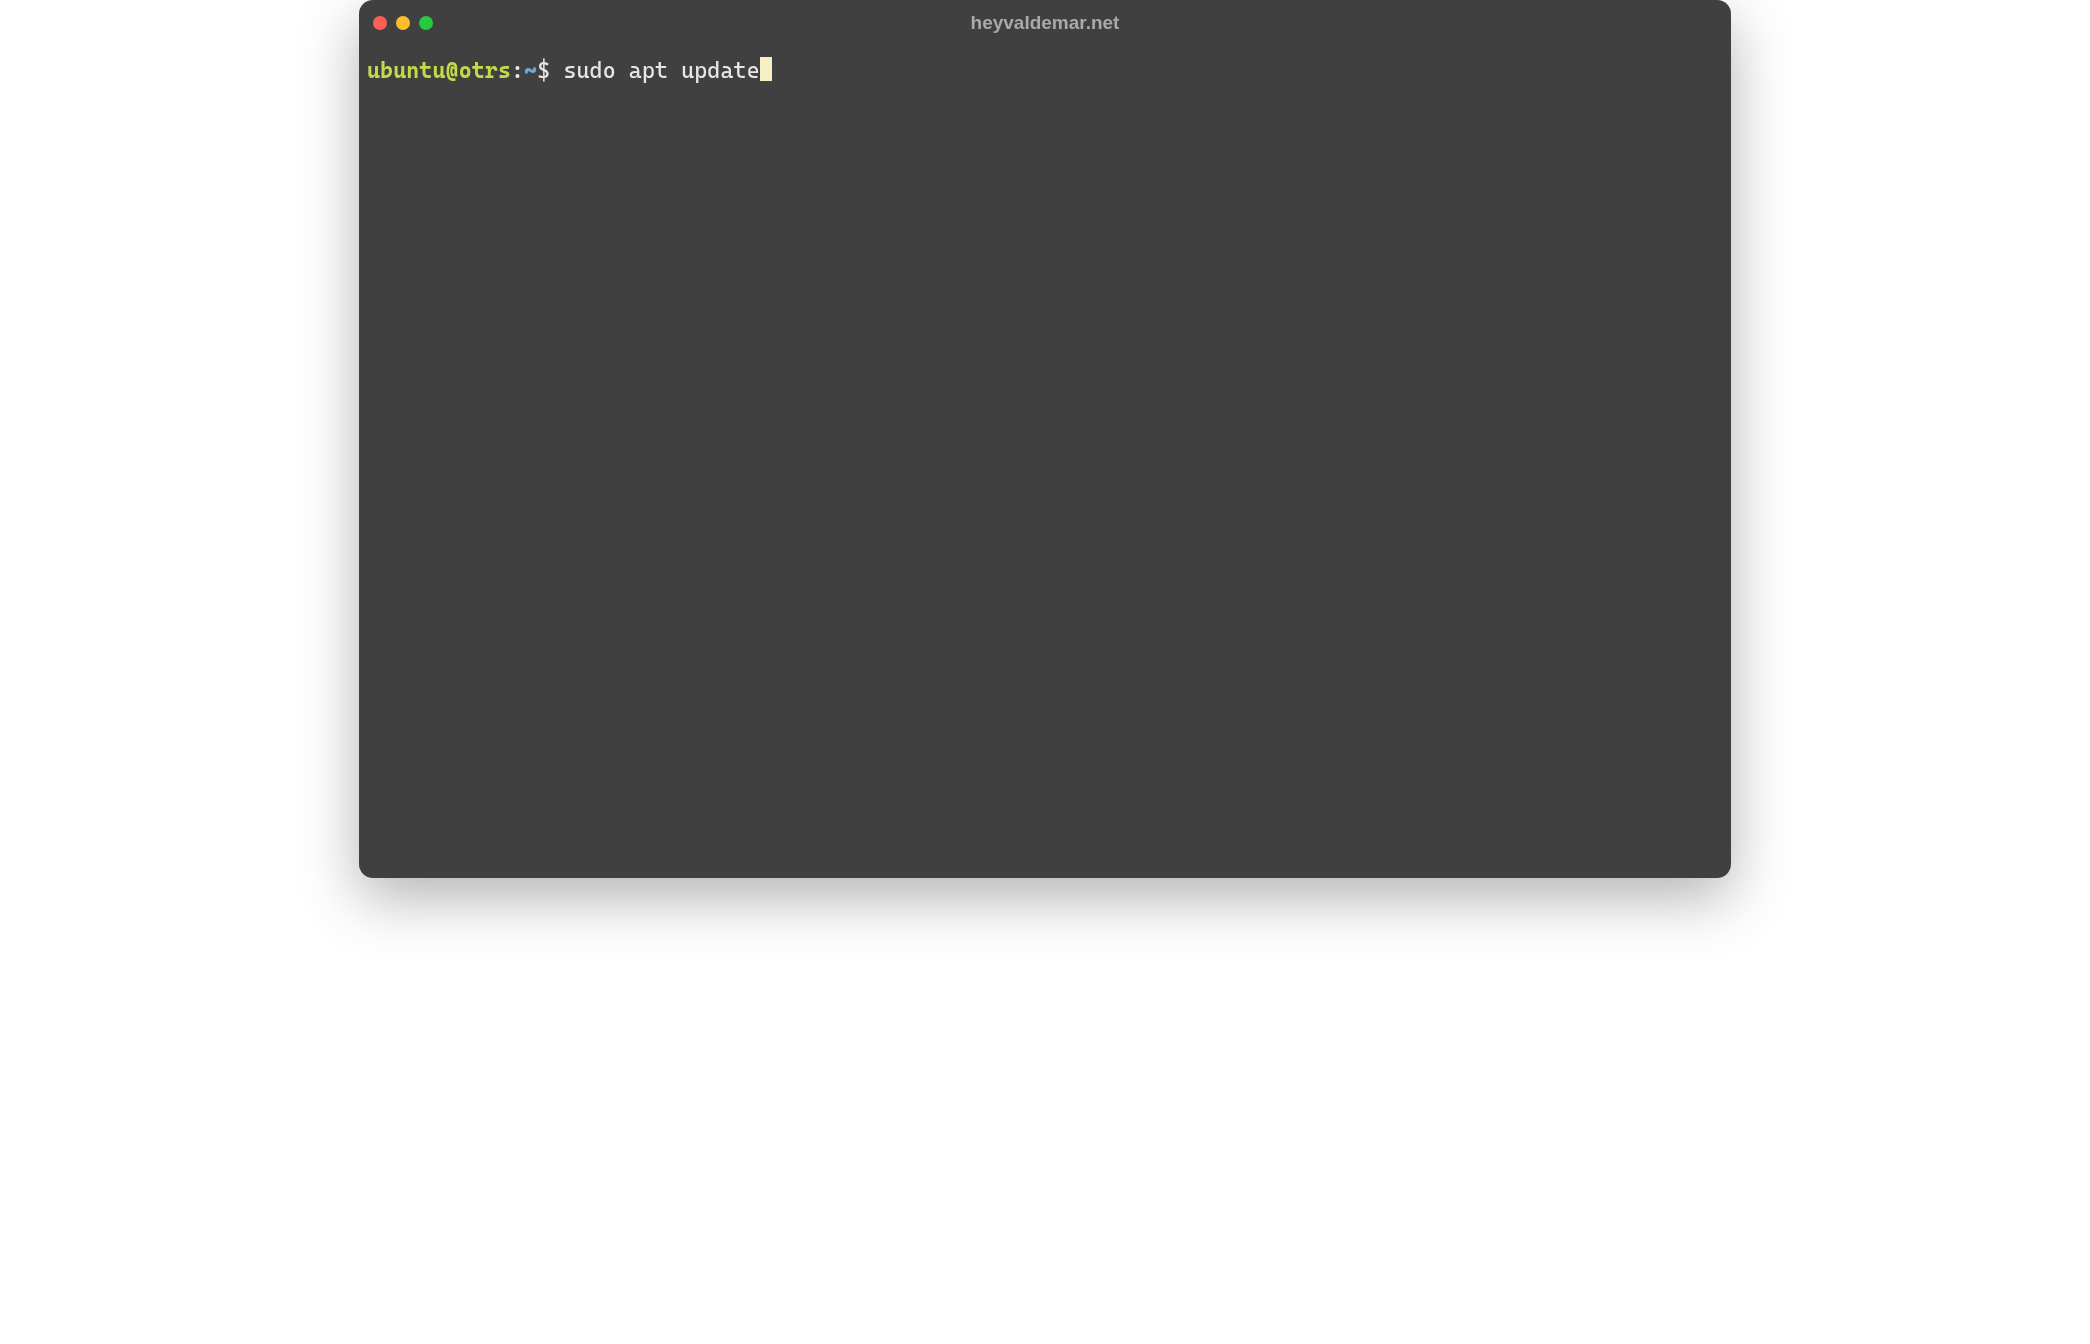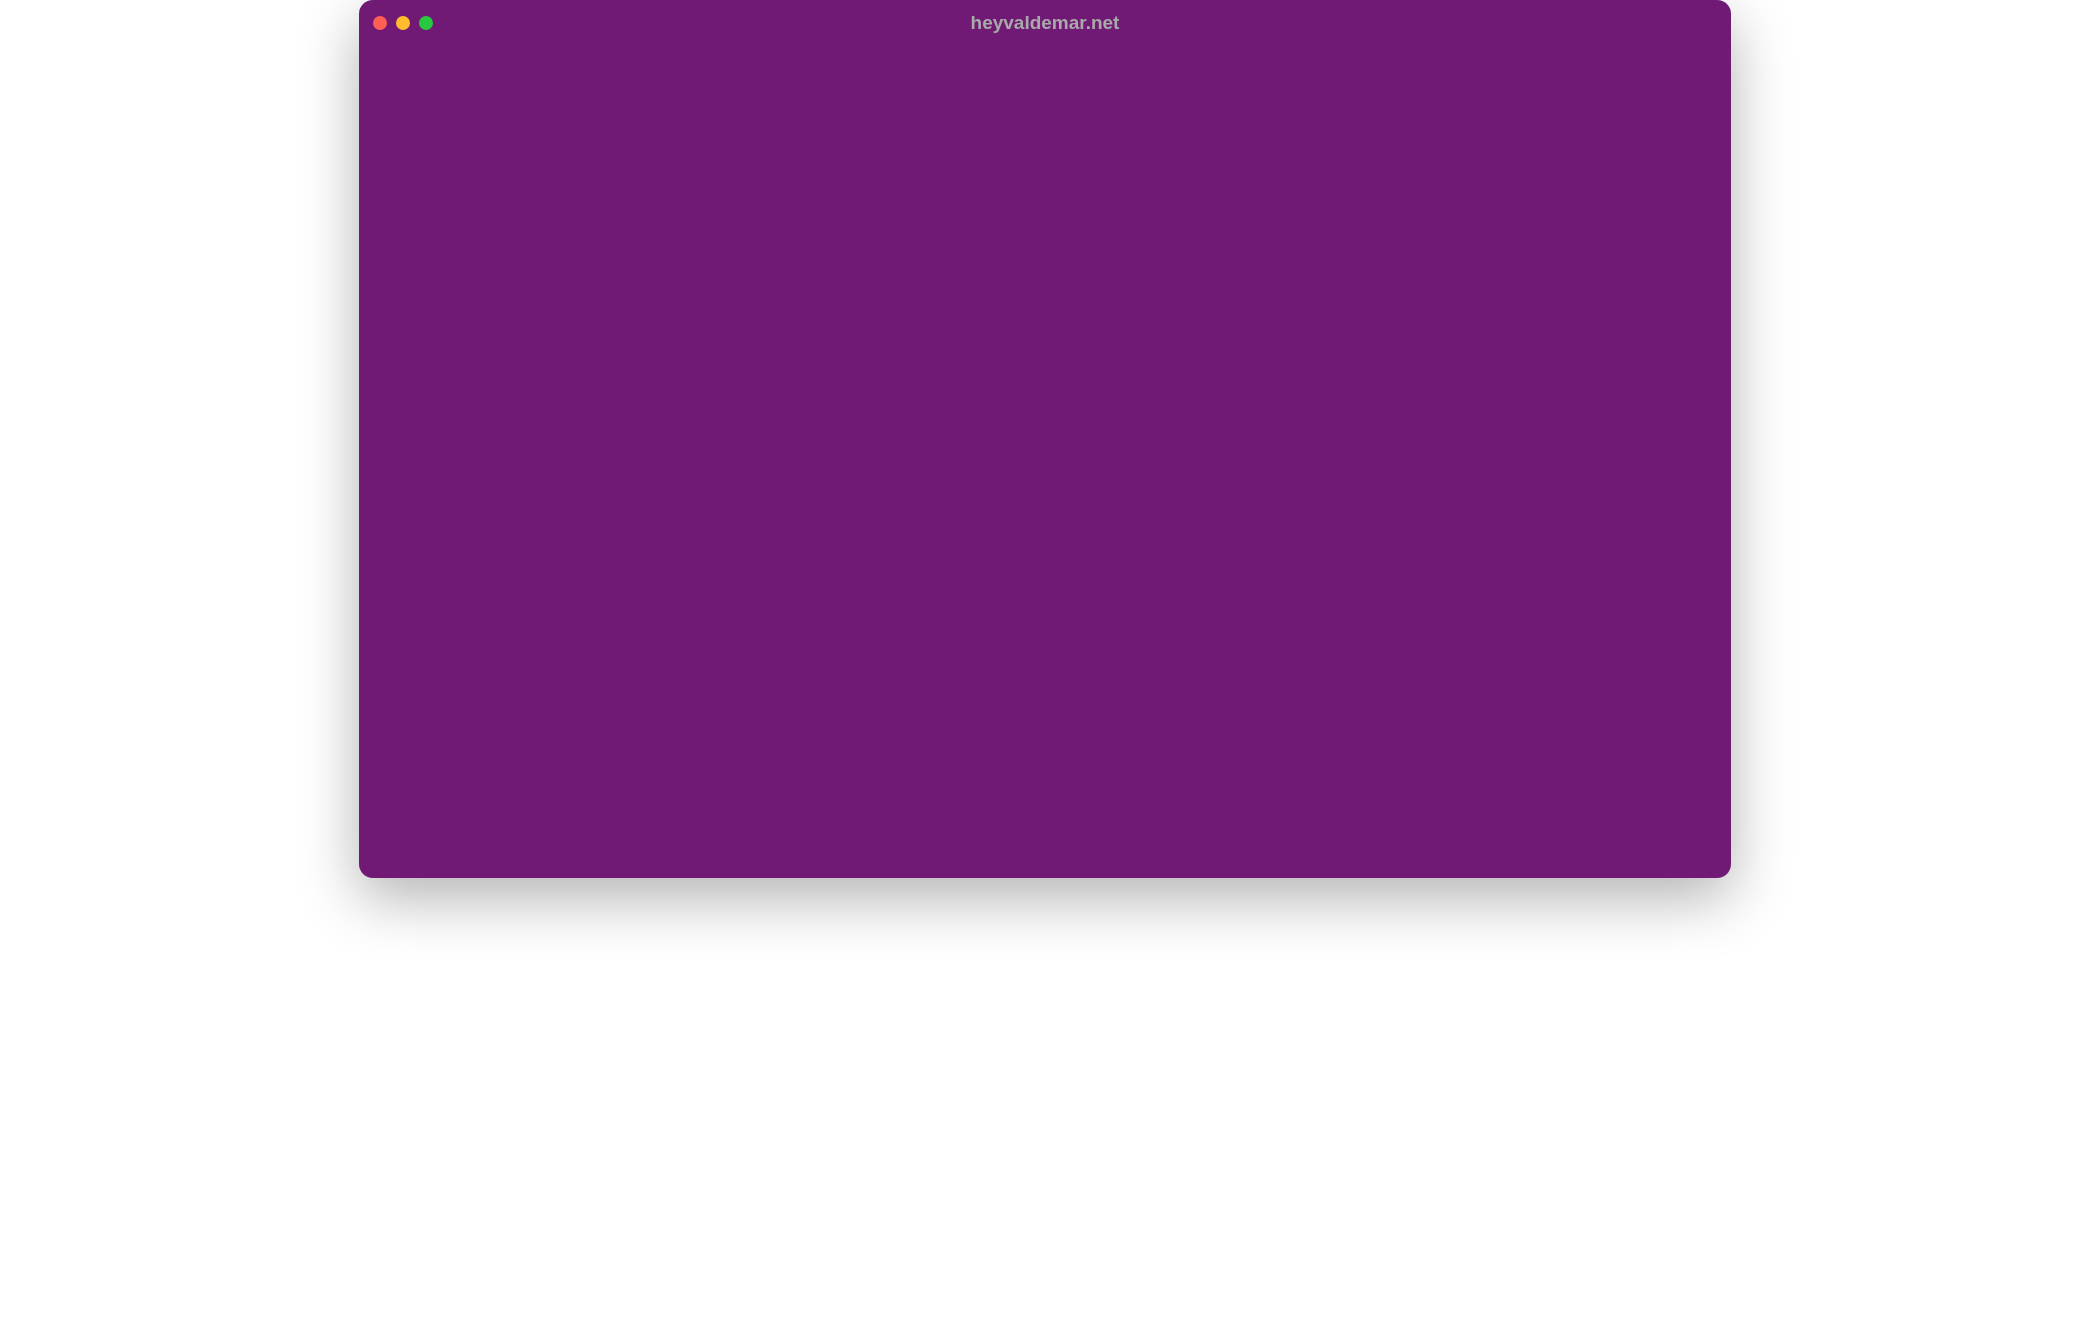--- a/index.html
+++ b/index.html
@@ -11,21 +11,21 @@
       background: #ffffff;
       display: flex;
       justify-content: center;
       align-items: flex-start;
       min-height: 100vh;
       font-family: ui-monospace, "SF Mono", Menlo, Monaco, "Cascadia Code", Consolas, monospace;
     }
     .terminal-window {
       width: 1372px;
       height: 878px;
-      background: #701a75;
+      background: #404040;
       border-radius: 14px;
       overflow: hidden;
       position: relative;
       box-shadow: 0 20px 60px rgba(0,0,0,0.3);
     }
     .titlebar {
       height: 46px;
       position: relative;
       display: flex;
       align-items: center;
@@ -96,13 +96,14 @@
 
 <div class="terminal-window">
   <div class="titlebar">
     <div class="traffic-lights">
       <div class="traffic-light close"></div>
       <div class="traffic-light minimize"></div>
       <div class="traffic-light maximize"></div>
     </div>
     <div class="window-title">heyvaldemar.net</div>
   </div>
+  <div class="terminal-body"><span class="prompt-line"><span class="user-host">ubuntu@otrs</span><span class="colon">:</span><span class="cwd">~</span><span class="prompt-symbol">$ </span></span><span class="command">sudo apt update</span><span class="cursor"></span></div>
 </div>
 
 </body></html>

